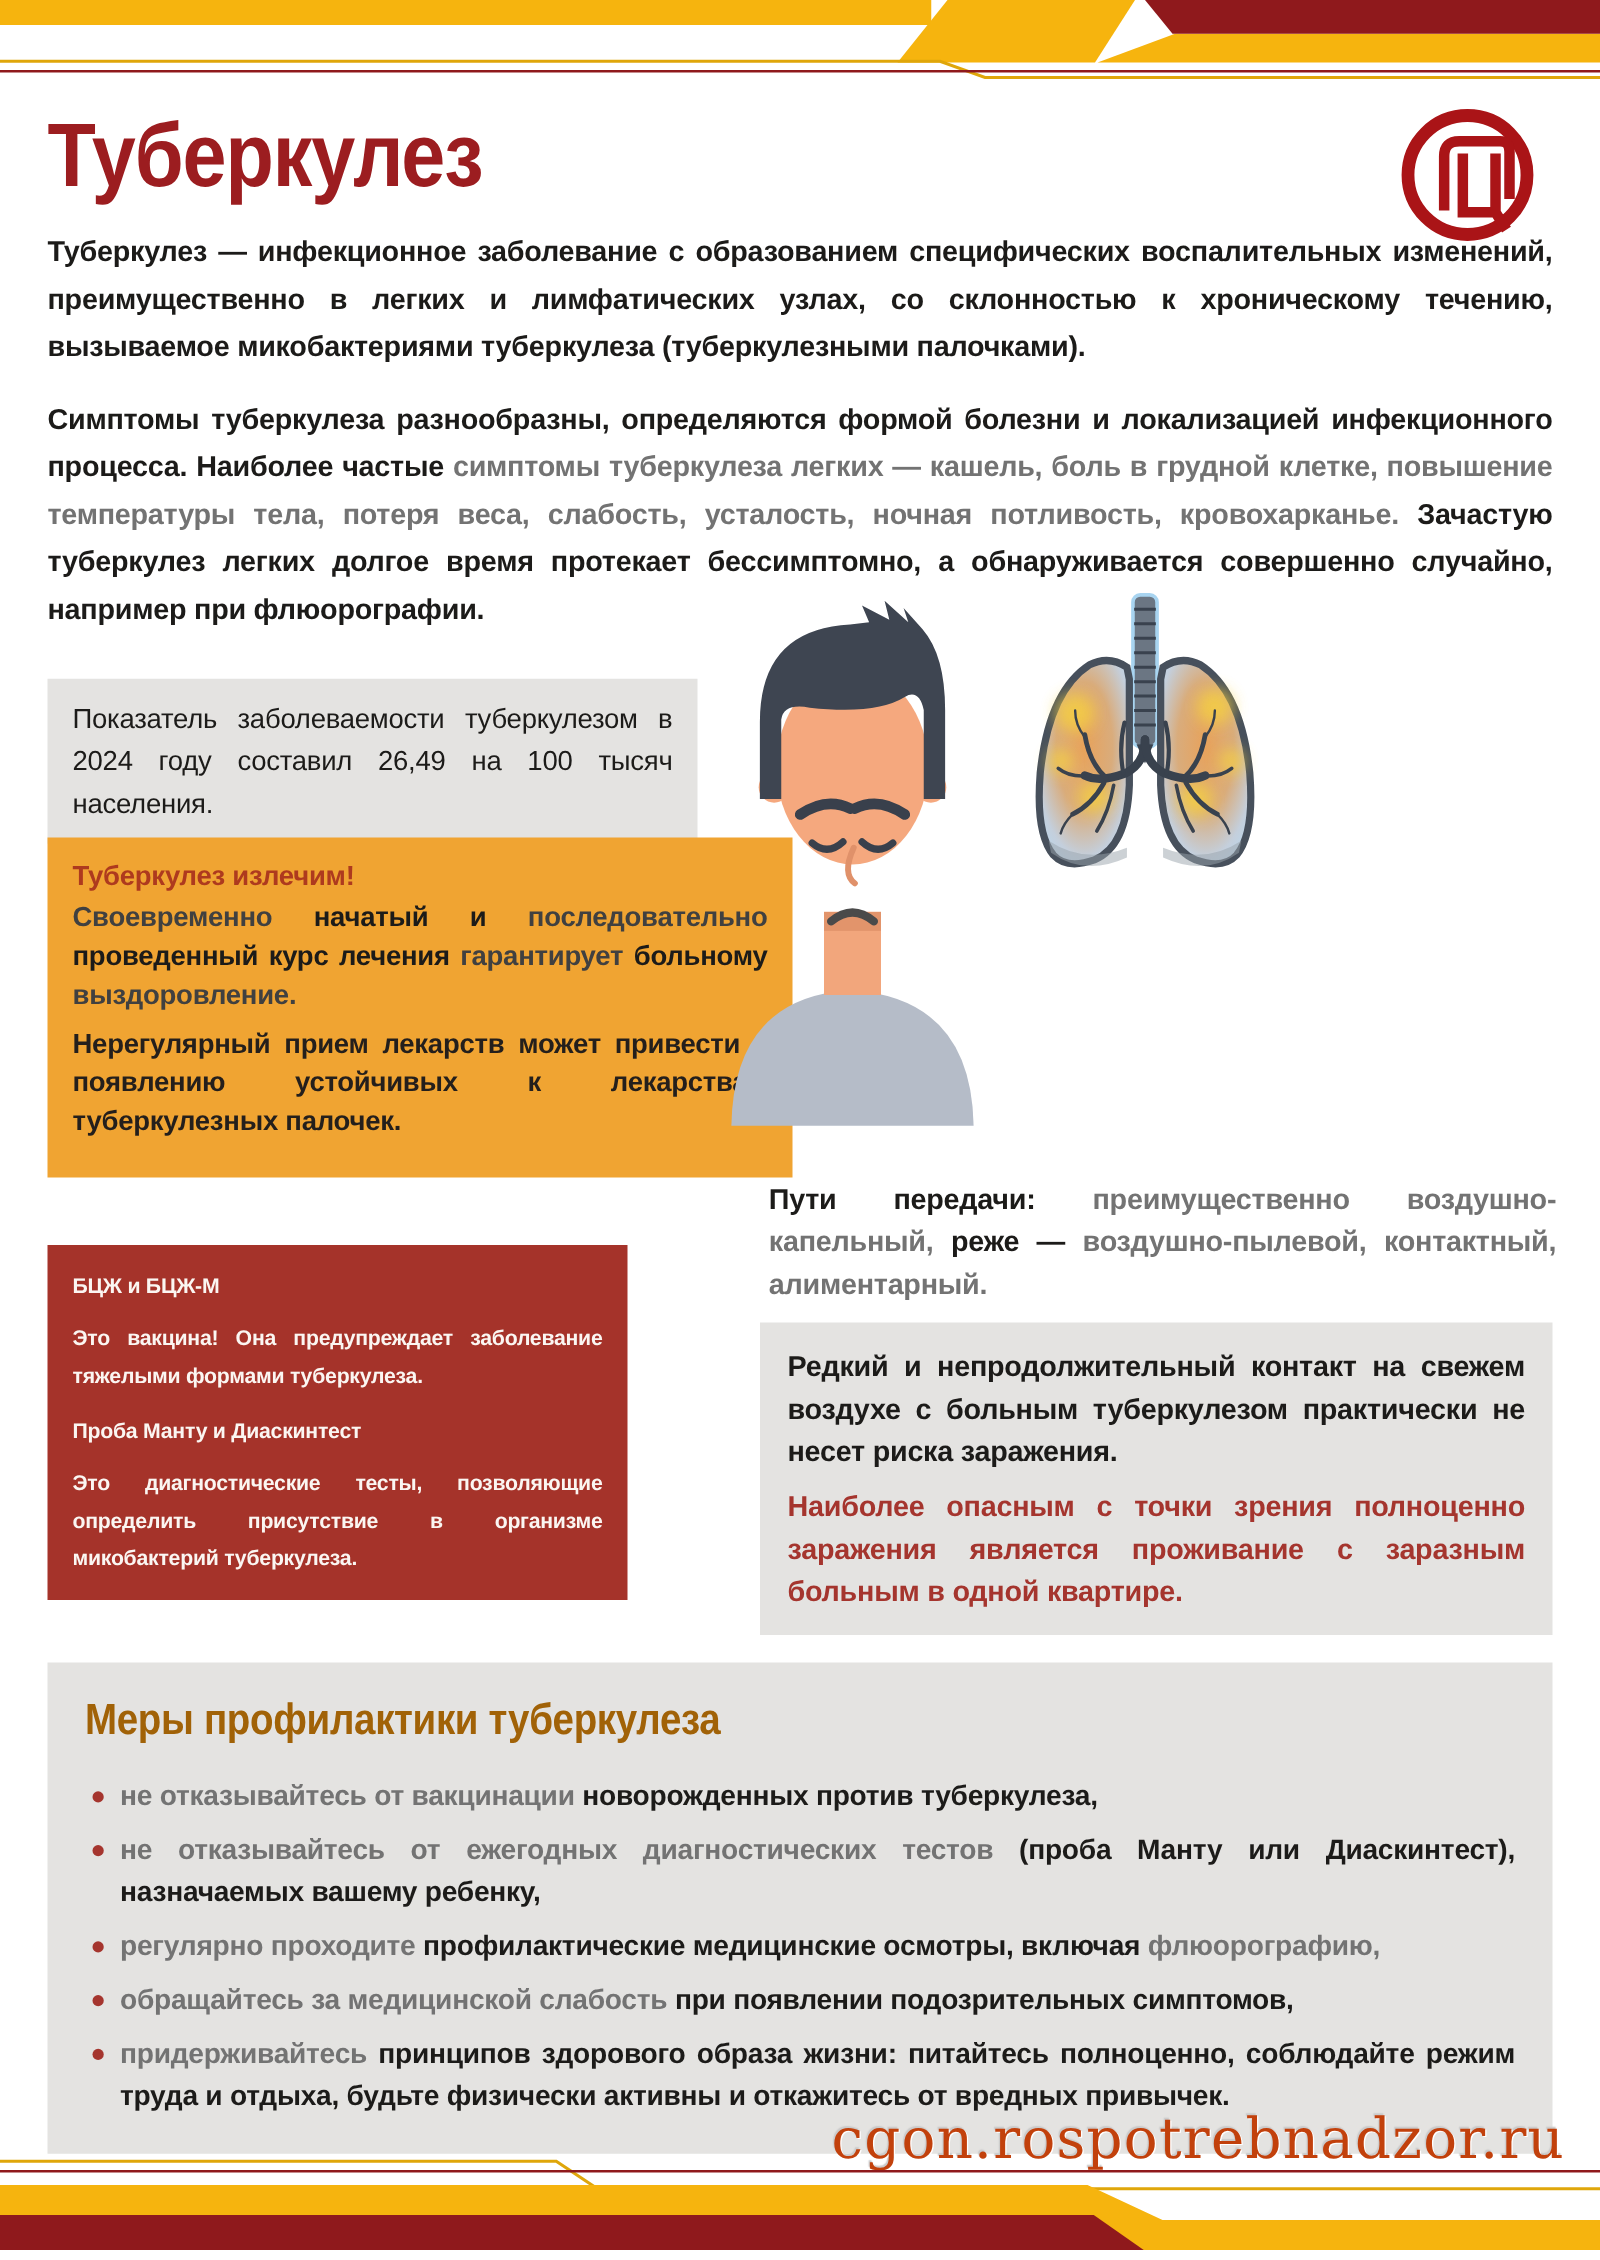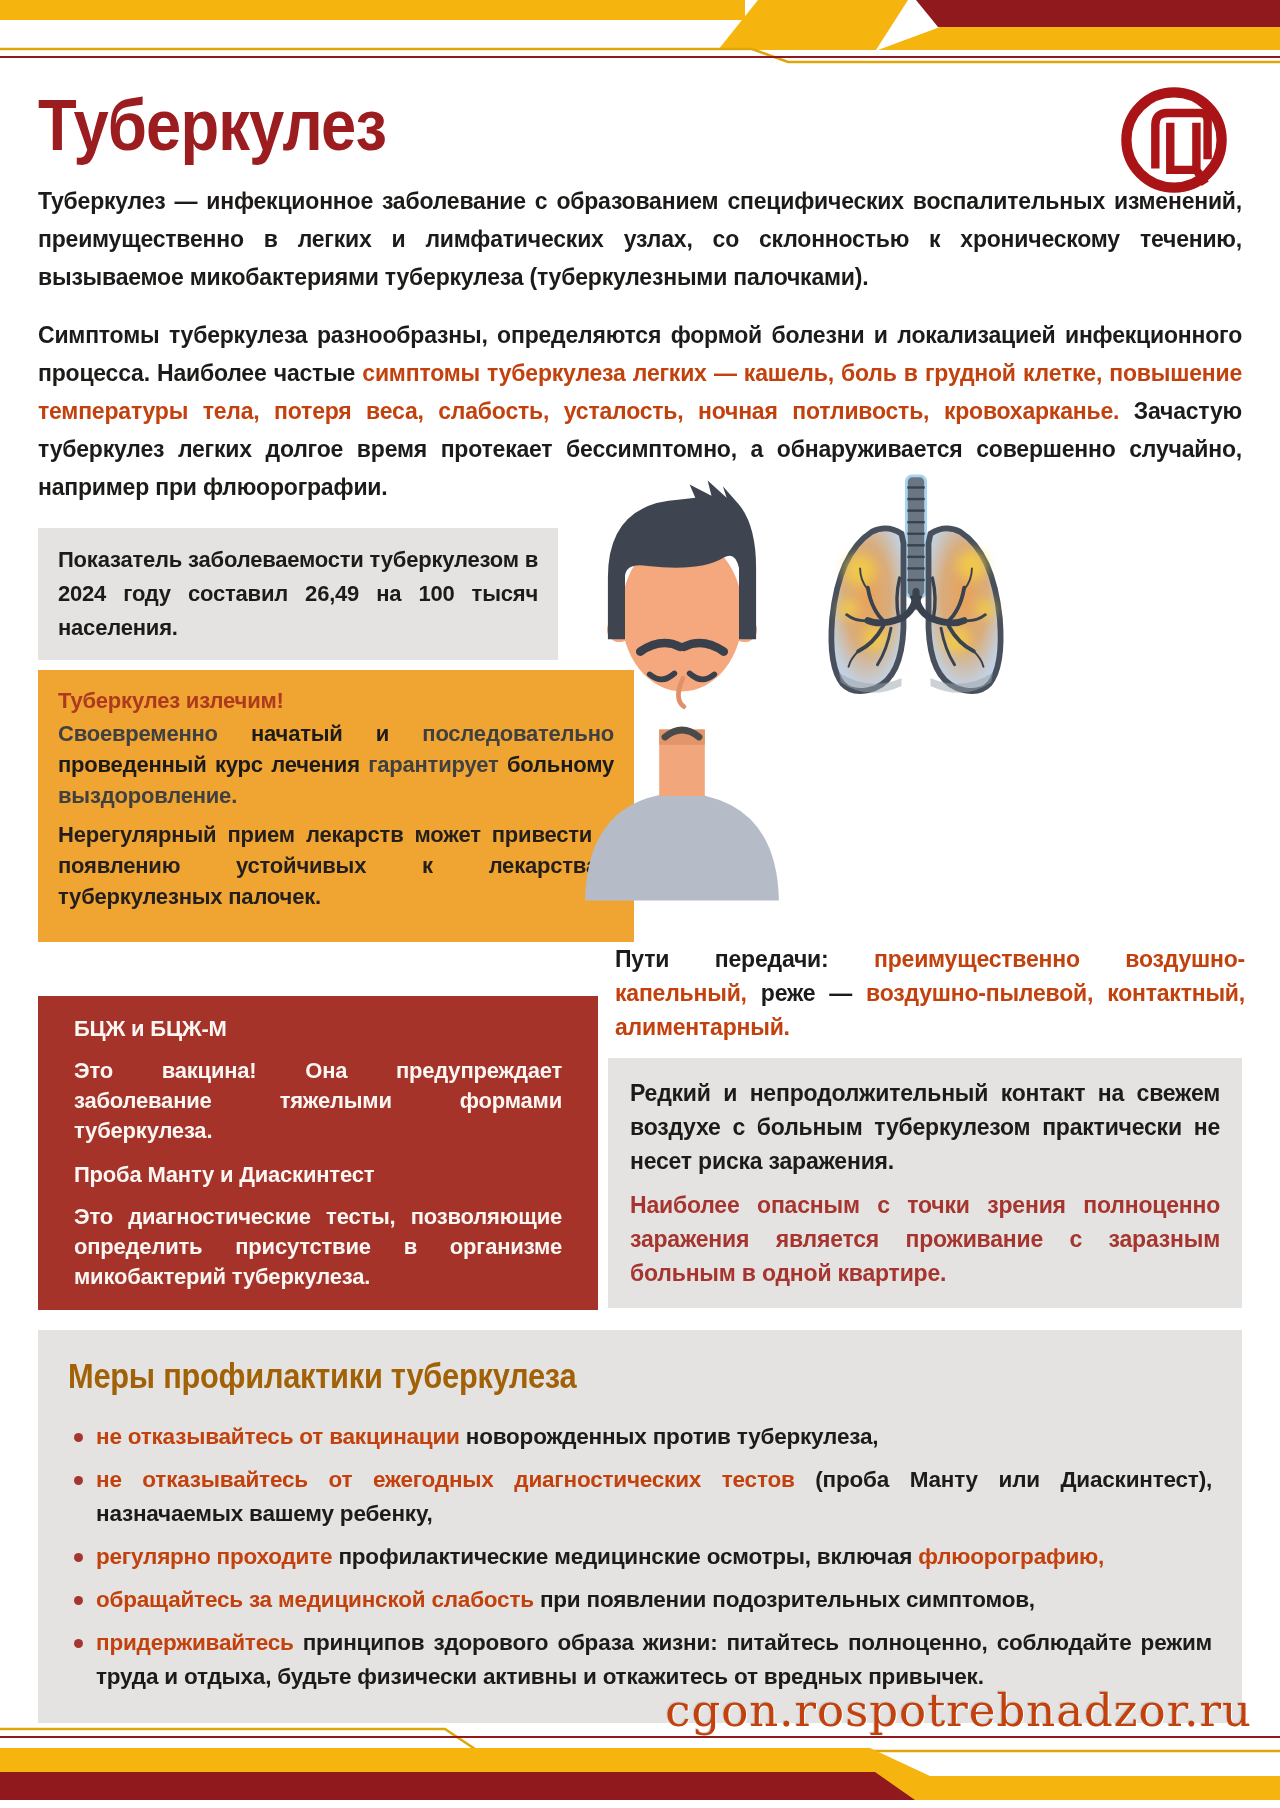--- a/index.html
+++ b/index.html
@@ -24,41 +24,41 @@
 
   .para {
     position:absolute; left:38px; width:1204px;
     font-size:23px; font-weight:bold; color:#1C1B19;
     line-height:38px; text-align:justify; letter-spacing:-0.2px;
   }
   .para.p1 { top:182px; }
   .para.p2 { top:316px; }
 
   .seg-black { color:#1C1B19; }
-  .seg-red   { color:#c2410c; }
+  .seg-red   { color:#737373; }
   .seg-rust  { color:#404040; }
 
   .box { letter-spacing:-0.2px; }
   .stat-box {
-    position:absolute; left:38px; top:528px; width:520px; min-height:126px;
+    position:absolute; left:38px; top:543px; width:520px; min-height:126px;
     background:#E4E3E1; padding:15px 20px;
-    font-size:22px; font-weight:bold; color:#1C1B19; line-height:34px; text-align:justify;
+    font-size:22px; font-weight:normal; color:#1C1B19; line-height:34px; text-align:justify;
   }
   .cure-box {
     position:absolute; left:38px; top:670px; width:596px; min-height:272px;
     background:#F0A432; padding:15px 20px;
     font-size:22px; font-weight:bold; line-height:31px; text-align:justify;
   }
   .cure-box .box-heading { color:#AE3A1E; text-align:left; }
   .cure-box p { margin-bottom:2px; }
   .cure-box .cure-p2 { margin-top:8px; color:#241F1C; }
   .vaccine-box {
-    position:absolute; left:38px; top:996px; width:560px; min-height:268px;
-    background:#A5332A; padding:18px 36px;
-    font-size:22px; font-weight:bold; color:#FBF6F2; line-height:30px; text-align:justify;
+    position:absolute; left:38px; top:996px; width:464px; min-height:268px;
+    background:#A5332A; padding:18px 20px;
+    font-size:17px; font-weight:bold; color:#FBF6F2; line-height:30px; text-align:justify;
   }
   .vaccine-box .box-heading { text-align:left; margin-bottom:12px; }
   .vaccine-box .vb-p { margin-bottom:14px; }
 
   .illustration { position:absolute; left:552px; top:448px; width:486px; height:470px; }
   .man-svg   { position:absolute; left:16px; top:6px;  width:228px; }
   .lungs-svg { position:absolute; left:258px; top:26px; width:212px; }
 
   .transmission {
     position:absolute; left:615px; top:942px; width:630px;

